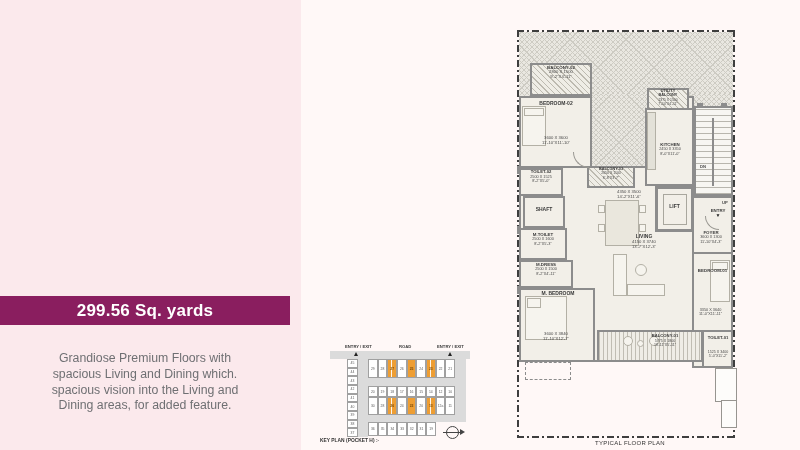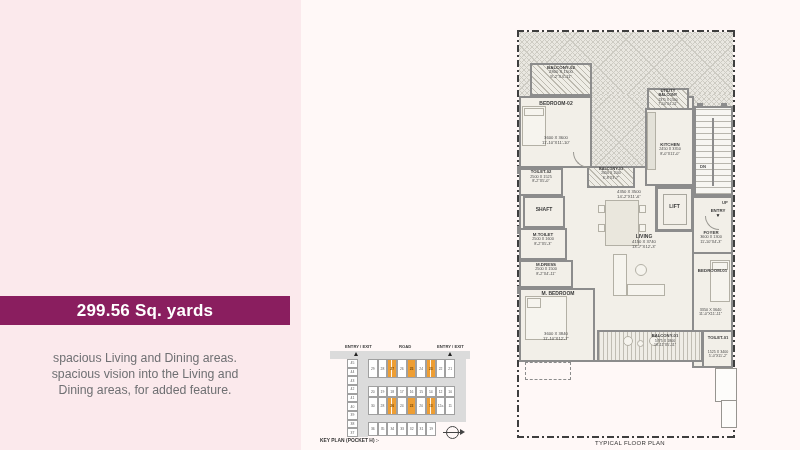--- a/index.html
+++ b/index.html
@@ -49,21 +49,22 @@
   .fp-caption{position:absolute;font-size:6px;color:#333;letter-spacing:.3px;white-space:nowrap;text-align:center}
 </style>
 </head>
 <body>
 
 <div class="abs left-panel">
   <div class="abs banner">
     <span class="banner-text">299.56 Sq. yards</span>
   </div>
   <div class="abs desc">
-    <div>spacious Living and Dining areas.</div>
+    <div>Grandiose Premium Floors with</div>
+    <div>spacious Living and Dining which.</div>
     <div>spacious vision into the Living and</div>
     <div>Dining areas, for added feature.</div>
   </div>
 </div>
 
 <div class="abs kp">
   <span class="kp-lab" style="left:27px;top:2px">ENTRY / EXIT</span>
   <span class="kp-lab" style="left:81px;top:2px">ROAD</span>
   <span class="kp-lab" style="left:119px;top:2px">ENTRY / EXIT</span>
   <div class="road" style="left:12px;top:9px;width:140px;height:8px"></div>

